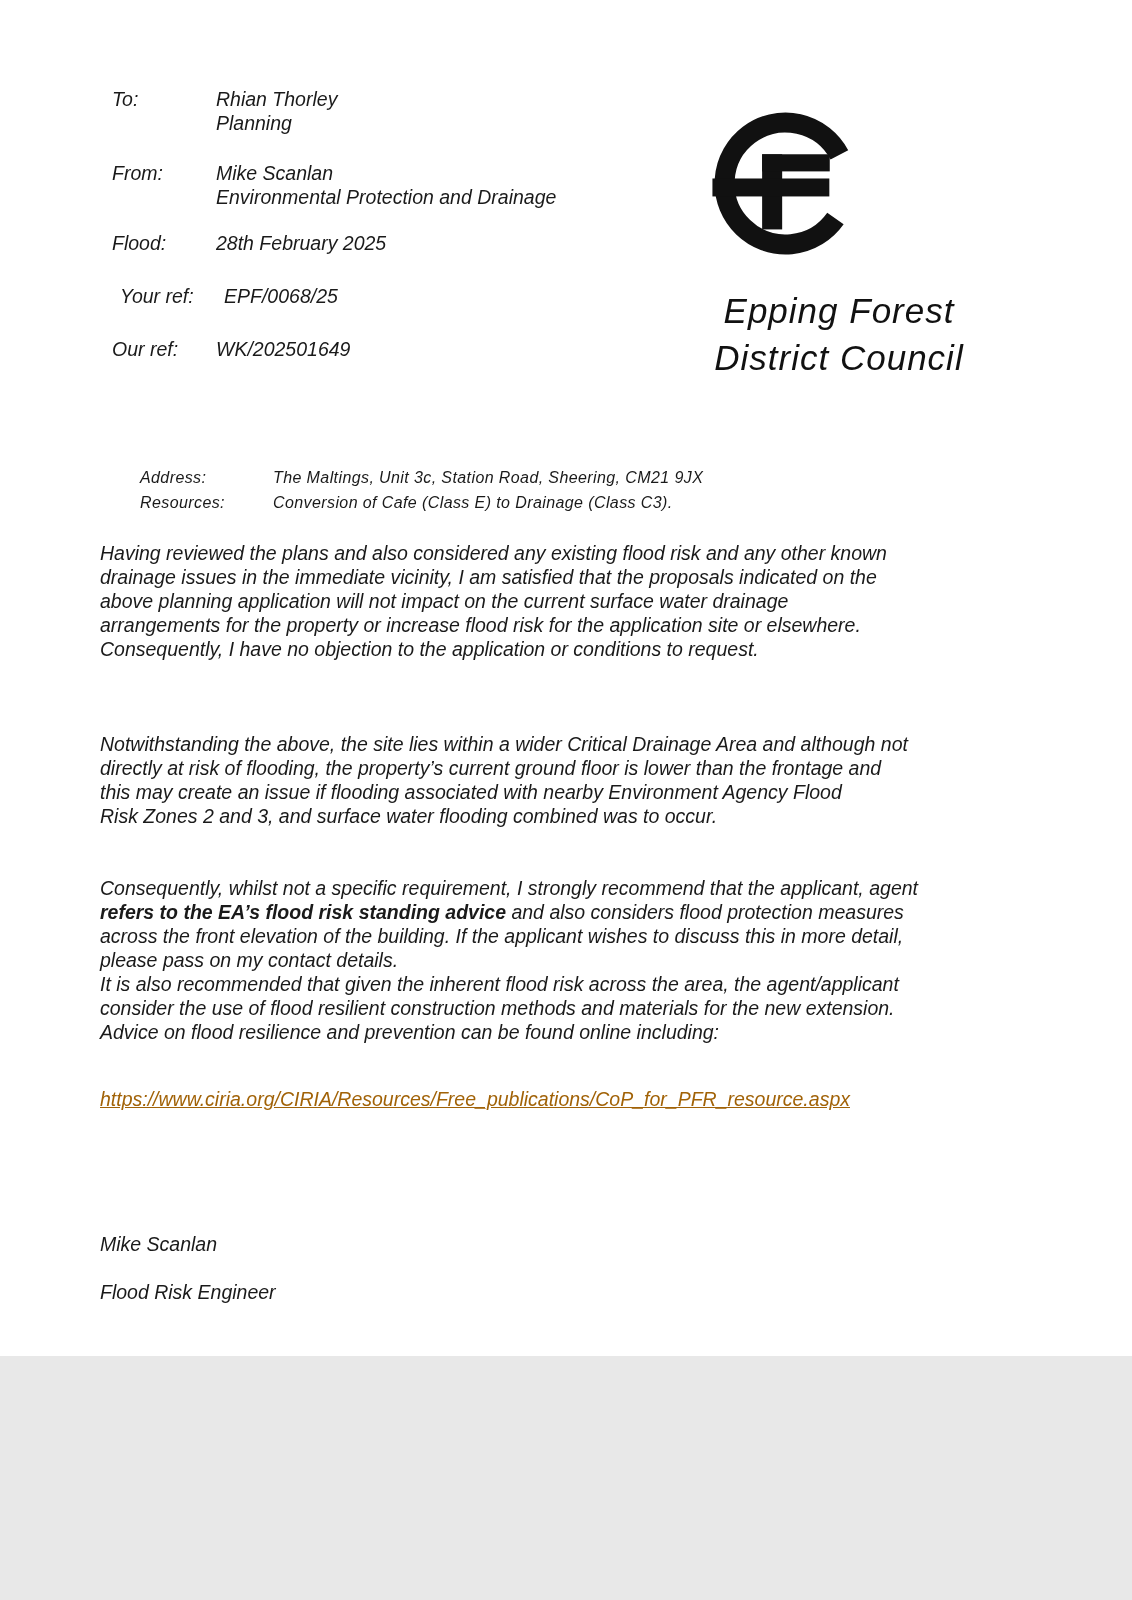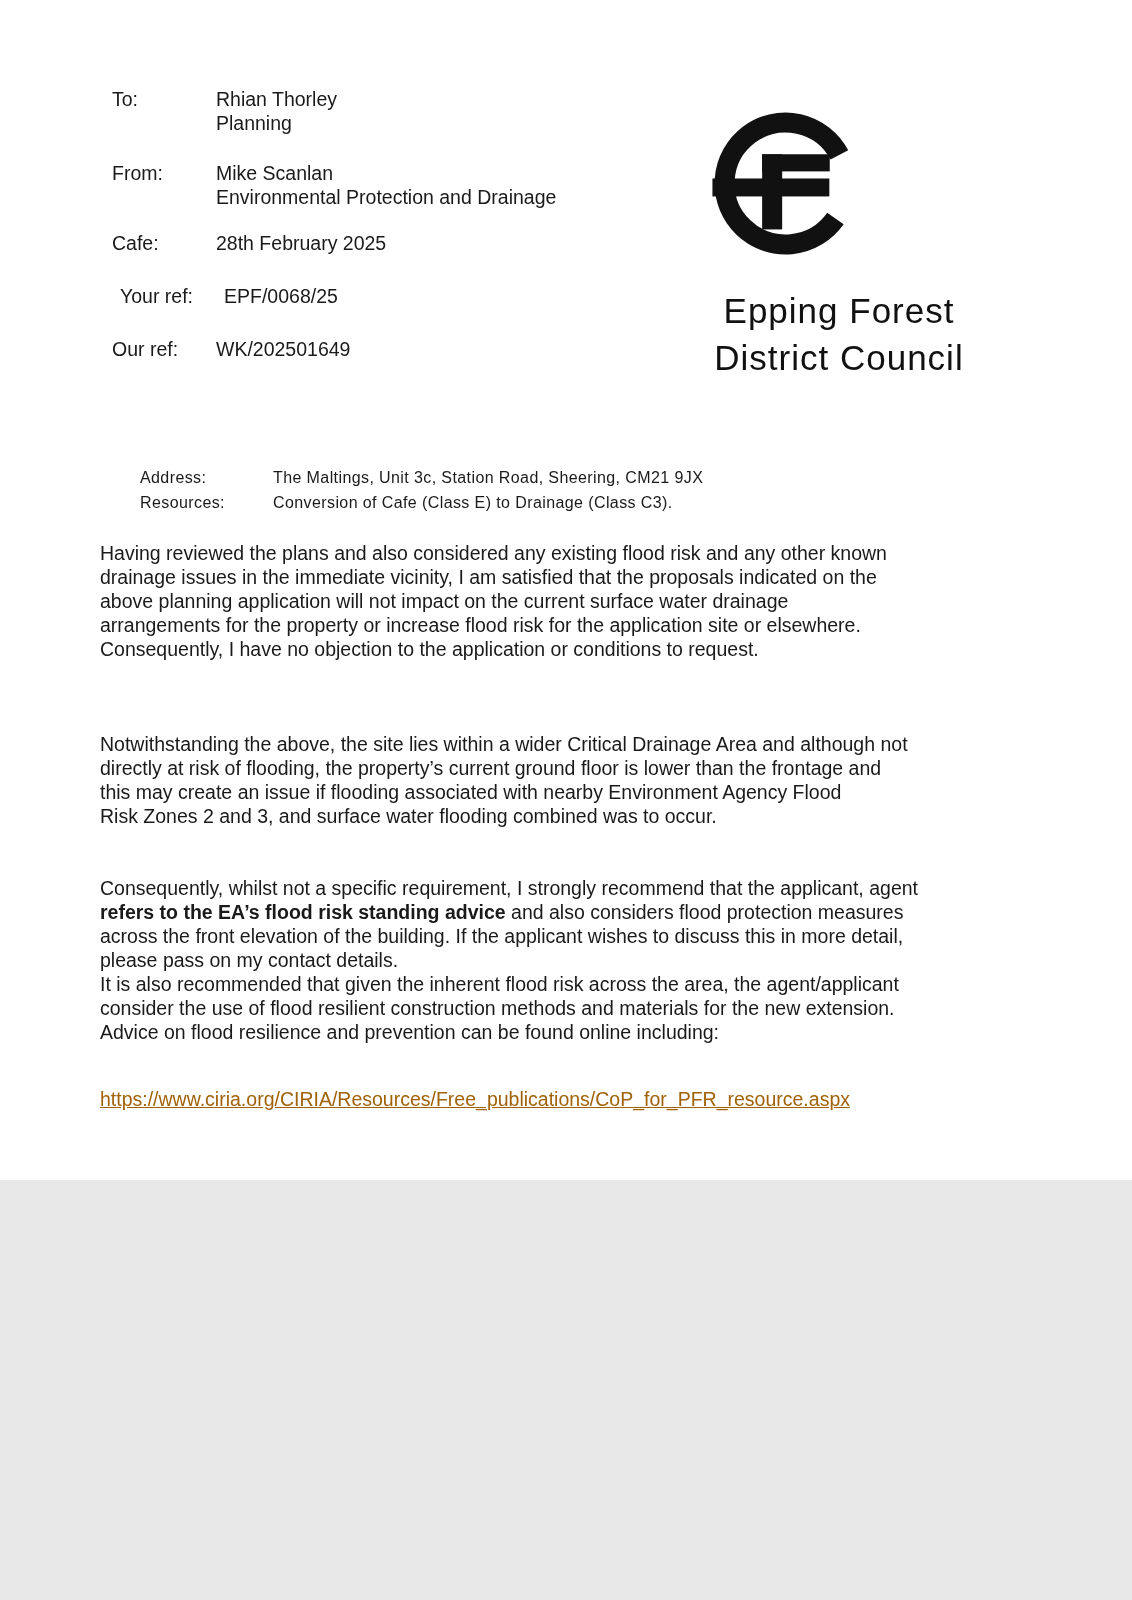--- a/index.html
+++ b/index.html
@@ -1,24 +1,25 @@
 <!DOCTYPE html>
 <html><head>
 <meta charset="utf-8">
 <style>
   html, body { margin: 0; padding: 0; background: #e8e8e8; }
   .page {
     position: relative;
     width: 1132px;
-    height: 1180px;
+    height: 1356px;
     margin: 0 auto;
     background: #ffffff;
     font-family: "Liberation Sans", sans-serif;
     color: #1a1a1a;
     overflow: hidden;
+    font-style: italic;
   }
 
   
   .hdr-row {
     position: absolute;
     left: 112px;
     font-size: 19.5px;
     line-height: 24px;
     white-space: nowrap;
   }
@@ -124,21 +125,21 @@
 
   <div class="hdr-row hdr-to">
     <span class="hdr-label">To:</span><span class="hdr-value">Rhian Thorley
 Planning</span>
   </div>
   <div class="hdr-row hdr-from">
     <span class="hdr-label">From:</span><span class="hdr-value">Mike Scanlan
 Environmental Protection and Drainage</span>
   </div>
   <div class="hdr-row hdr-date">
-    <span class="hdr-label">Cafe:</span><span class="hdr-value">28th February 2025</span>
+    <span class="hdr-label">Flood:</span><span class="hdr-value">28th February 2025</span>
   </div>
   <div class="hdr-row hdr-yourref">
     <span class="hdr-label">Your ref:</span><span class="hdr-value">EPF/0068/25</span>
   </div>
   <div class="hdr-row hdr-ourref">
     <span class="hdr-label">Our ref:</span><span class="hdr-value">WK/202501649</span>
   </div>
 
   <svg class="logo-mark" viewBox="0 0 200 200" aria-hidden="true">
     <path d="M 164.5 65.7 A 73 73 0 1 0 159.8 141.9" fill="none" stroke="#111111" stroke-width="24"></path>

